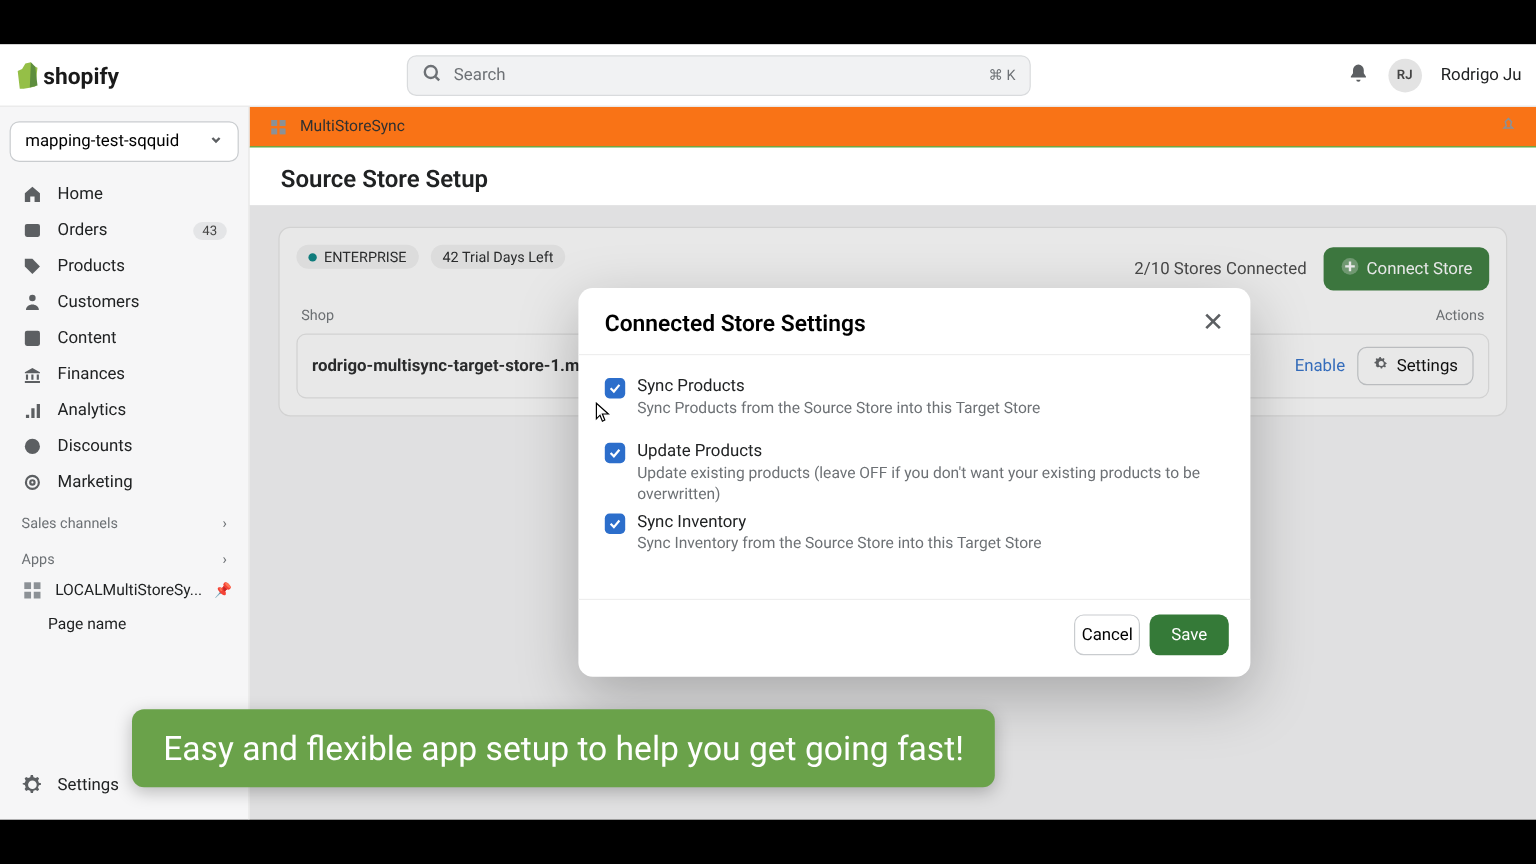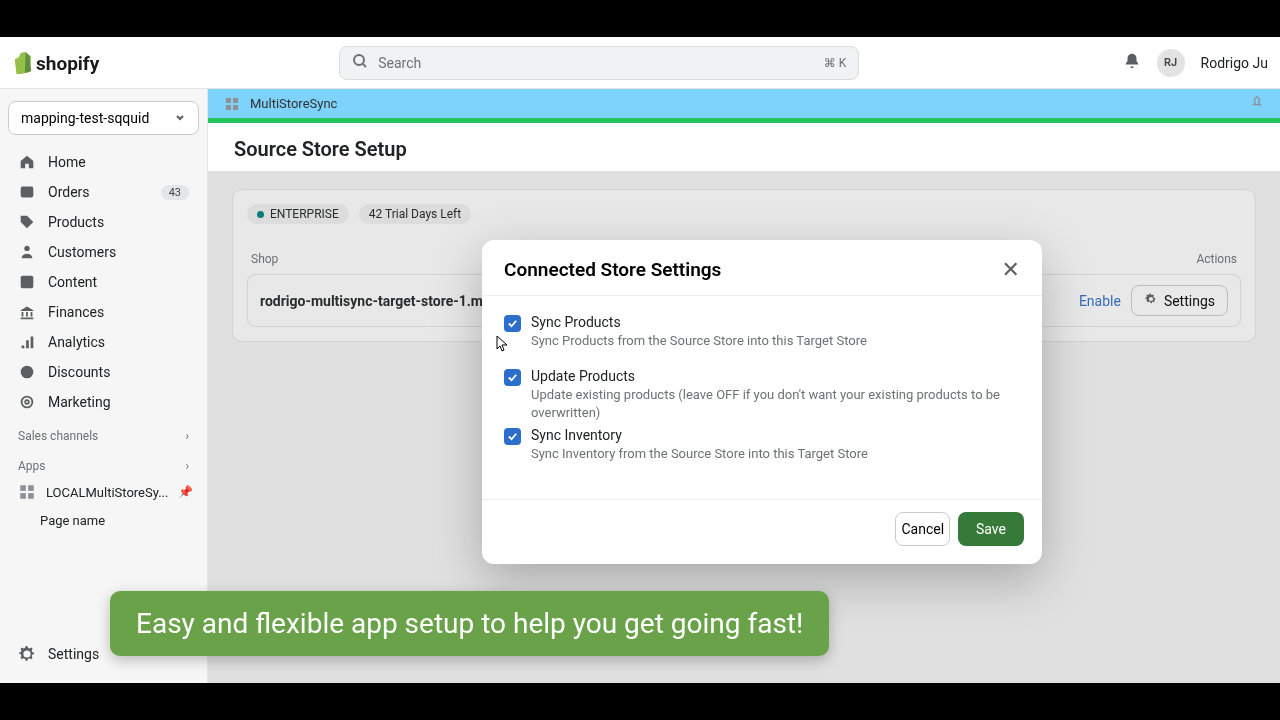--- a/index.html
+++ b/index.html
@@ -25,21 +25,21 @@
 .nav-item { display: flex; align-items: center; gap: 12px; padding: 6px 10px; border-radius: 6px; color: #202223; font-size: 14px; cursor: pointer; }
 .nav-icon { width: 18px; height: 18px; color: #5c5f62; display: inline-flex; }
 .badge { margin-left: auto; background: #e4e5e7; border-radius: 10px; padding: 1px 8px; font-size: 11px; color: #444; }
 .section-head { display: flex; align-items: center; justify-content: space-between; font-size: 12px; color: #6d7175; padding: 12px 10px 4px; cursor: pointer; }
 .app-item { display: flex; align-items: center; gap: 10px; padding: 6px 10px; font-size: 13px; color: #202223; cursor: pointer; }
 .pin { margin-left: auto; font-size: 12px; color: #8c9196; }
 .settings-item { margin-top: auto; display: flex; align-items: center; gap: 12px; padding: 8px 10px; font-size: 14px; color: #202223; cursor: pointer; }
 
 
 .main { flex: 1; display: flex; flex-direction: column; overflow: hidden; }
-.crumbs { height: 34px; border-bottom: 5px solid #22c55e; display: flex; align-items: center; padding: 0 16px; gap: 10px; font-size: 13px; color: #303030; background: #7dd3fc; }
+.crumbs { height: 34px; border-bottom: 1px solid #22c55e; display: flex; align-items: center; padding: 0 16px; gap: 10px; font-size: 13px; color: #303030; background: #f97316; }
 .crumb-icon { width: 16px; height: 16px; color: #8c9196; }
 .crumb-right { margin-left: auto; color: #8c9196; }
 .page-title { font-size: 20px; font-weight: 600; padding: 14px 26px 10px; color: #202223; background: #fff; }
 .canvas { flex: 1; background: #f6f6f7; padding: 18px 24px; position: relative; }
 .card { background: #fff; border: 1px solid #e5e5e5; border-radius: 10px; padding: 14px; }
 .chips-row { display: flex; align-items: center; gap: 10px; margin-bottom: 14px; }
 .chip { background: #f1f1f1; border-radius: 14px; padding: 3px 10px; font-size: 12px; display: inline-flex; align-items: center; gap: 6px; color: #202223; }
 .dot-teal { width: 7px; height: 7px; border-radius: 50%; background: #008080; display: inline-block; }
 .stores-row { display: flex; align-items: center; gap: 14px; justify-content: flex-end; margin-top: -32px; }
 .connect-btn { background: #357a38; color: #fff; border: none; border-radius: 8px; padding: 8px 14px; font-size: 14px; display: flex; align-items: center; gap: 6px; cursor: pointer; }
@@ -249,20 +249,30 @@
         <div class="card">
           <div class="chips-row">
             <span class="chip">
                 <span class="dot-teal"></span>
                 <span>ENTERPRISE</span>
               </span>
             <span class="chip">
                 <span>42 Trial Days Left</span>
               </span>
           </div>
+          <div class="stores-row">
+            <span class="stores-text">2/10 Stores Connected</span>
+            <button class="connect-btn">
+              <span><svg width="16" height="16" viewBox="0 0 16 16" fill="#fff">
+                    <circle cx="8" cy="8" r="7" fill="#fff" opacity=".3"></circle>
+                    <path d="M8 4v8M4 8h8" stroke="#fff" stroke-width="2"></path>
+                  </svg></span>
+              <span>Connect Store</span>
+            </button>
+          </div>
           <div class="table-head">
             <span>Shop</span>
             <span>Actions</span>
           </div>
           <div class="table-row">
             <span class="td-shop">rodrigo-multisync-target-store-1.m</span>
             <div class="td-actions">
               <span class="enable-link">Enable</span>
               <button class="settings-btn">
                 <span><svg width="14" height="14" viewBox="0 0 20 20" fill="#5c5f62">

